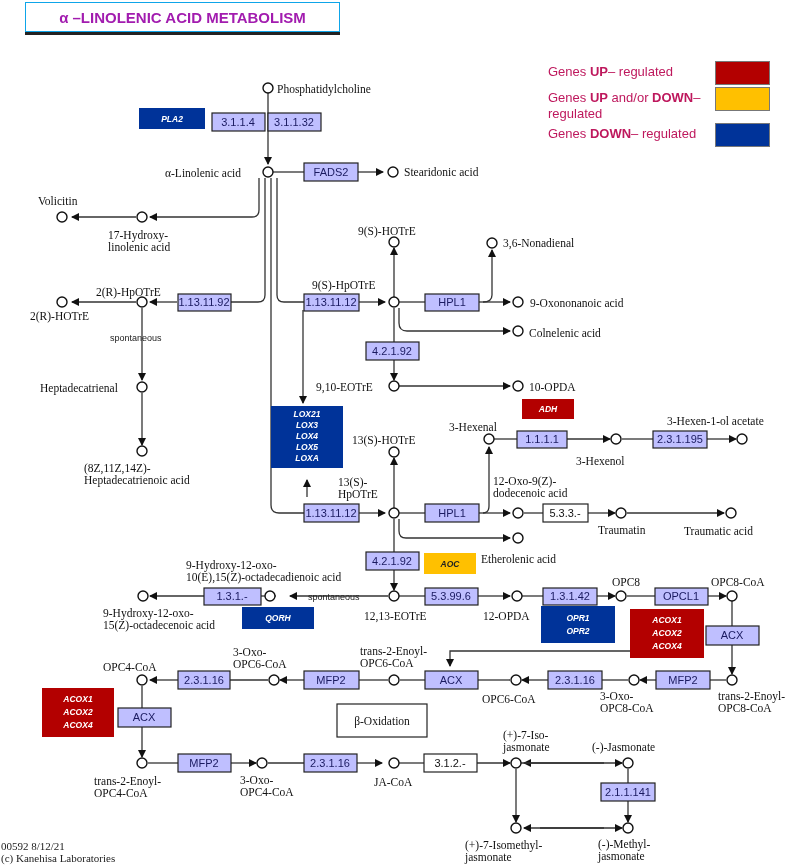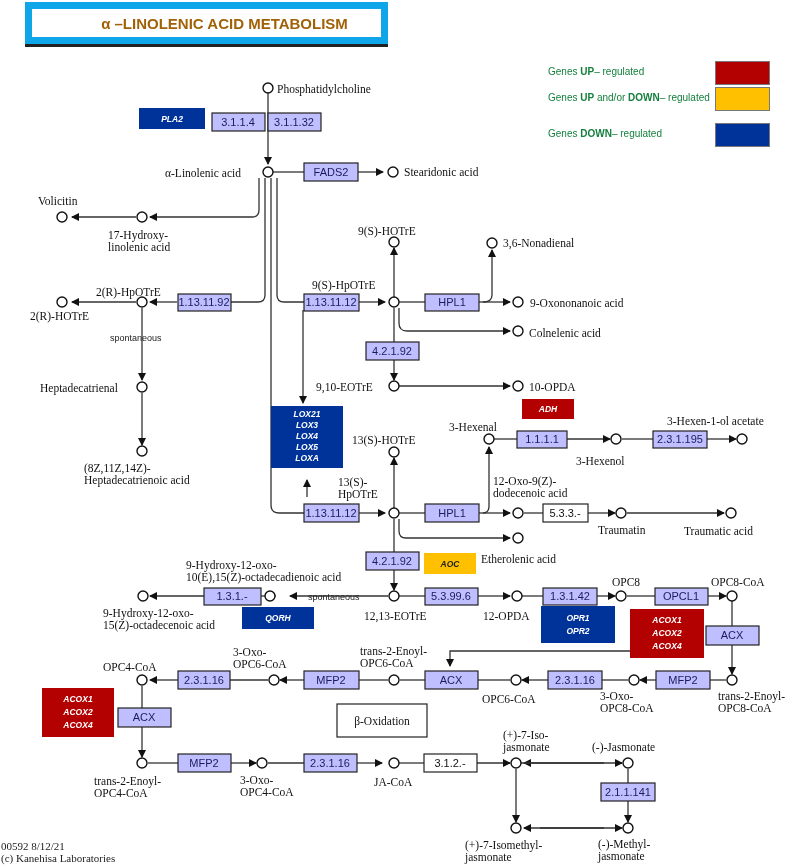--- a/index.html
+++ b/index.html
@@ -1,18 +1,18 @@
 <!DOCTYPE html>
 <html><head>
 <meta charset="utf-8">
 <style>
   html, body { margin:0; padding:0; background:#ffffff; }
   body { width:798px; height:868px; position:relative; overflow:hidden; font-family:"Liberation Serif", serif; }
-  #title-box { position:absolute; left:25px; top:2px; width:313px; height:28px; border:7px solid #0ea5e9; background:#fff; box-shadow:0 3px 0 #222; display:flex; align-items:center; justify-content:center; font-family:"Liberation Sans", sans-serif; font-weight:bold; font-size:15px; color:#a16207;padding-left:36px; }
-  #legend { position:absolute; left:548px; top:60px; width:230px; font-family:"Liberation Sans", sans-serif; font-size:10px; color:#15803d; }
+  #title-box { position:absolute; left:25px; top:2px; width:313px; height:28px; border:1px solid #0ea5e9; background:#fff; box-shadow:0 3px 0 #222; display:flex; align-items:center; justify-content:center; font-family:"Liberation Sans", sans-serif; font-weight:bold; font-size:15px; color:#a21caf; }
+  #legend { position:absolute; left:548px; top:60px; width:230px; font-family:"Liberation Sans", sans-serif; font-size:13px; color:#be185d; }
   .legend-row { position:relative; height:26px; }
   .legend-label { position:absolute; left:0; top:4px; width:170px; line-height:16px; }
   .legend-swatch { position:absolute; left:167px; top:1px; width:53px; height:22px; border:1px solid #777; }
   .legend-row.tall { height:36px; }
   svg { position:absolute; left:0; top:0; }
   .line { stroke:#333; stroke-width:1.3; fill:none; }
   .node { fill:#fff; stroke:#111; stroke-width:1.4; }
   .ec { fill:#bfbfff; stroke:#222; stroke-width:1.2; }
   .ecw { fill:#fff; stroke:#222; stroke-width:1.2; }
   .ectext { font-family:"Liberation Sans", sans-serif; font-size:11px; fill:#1a1a60; text-anchor:middle; dominant-baseline:central; }

